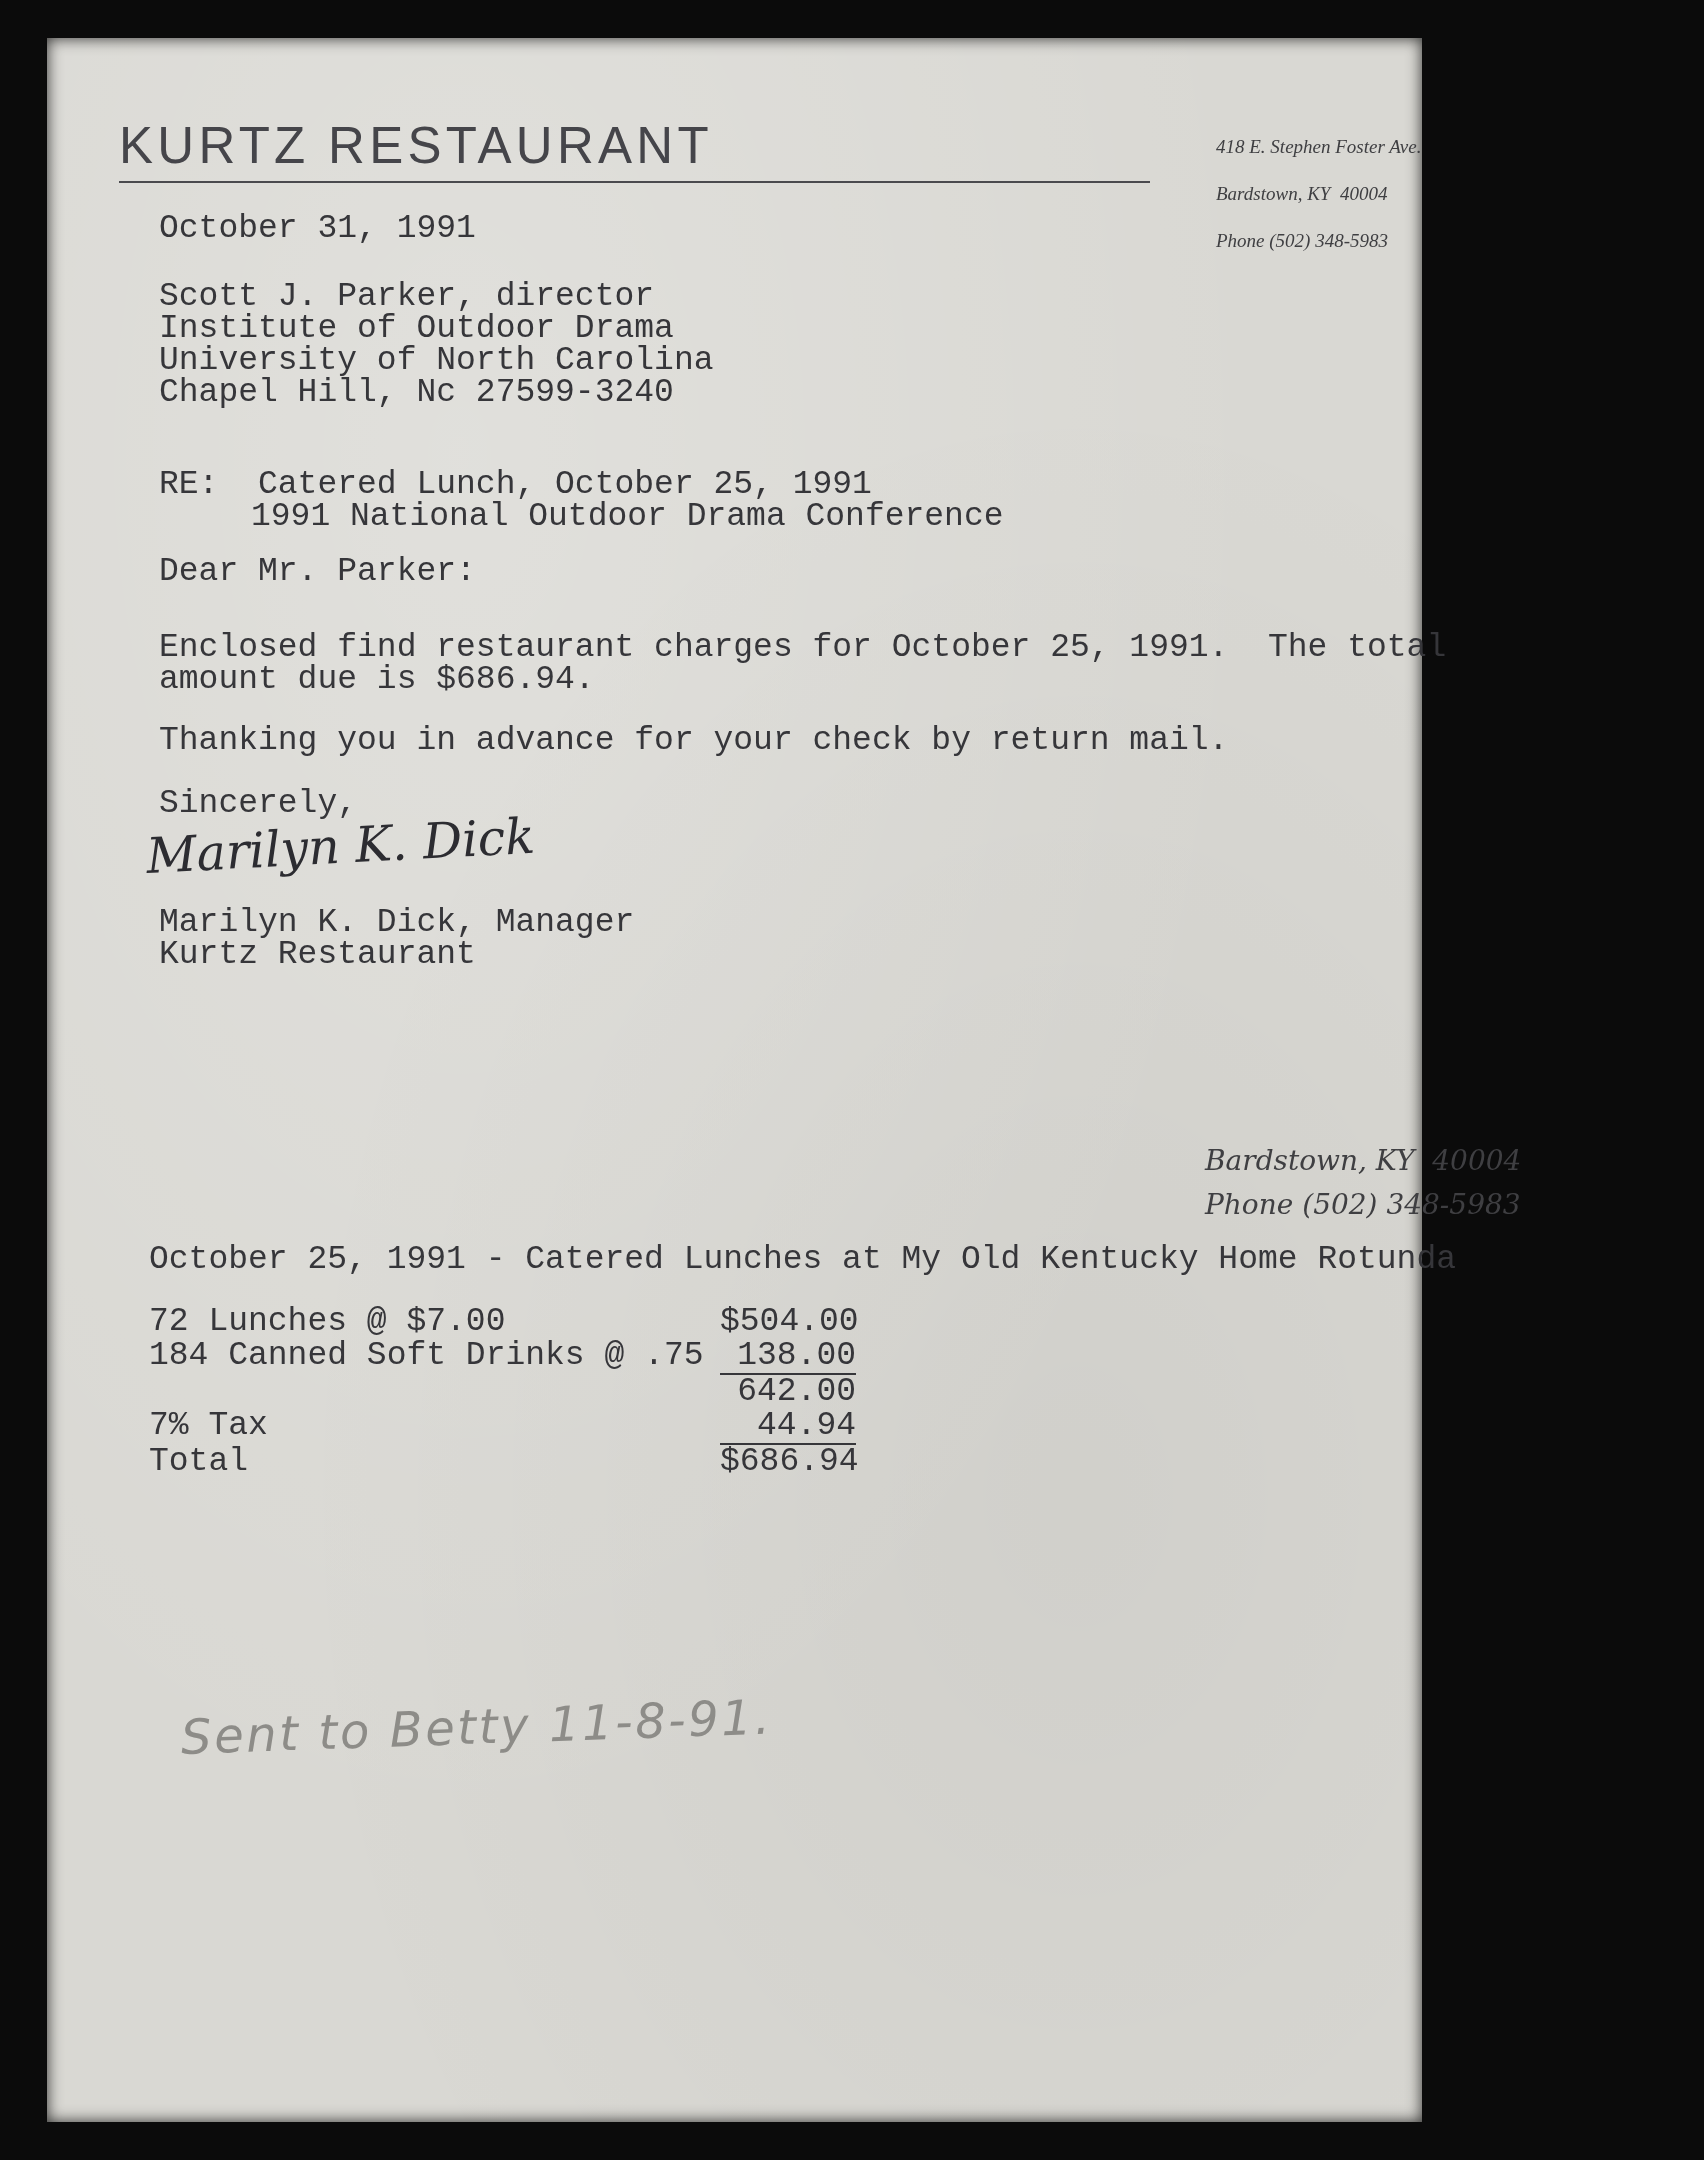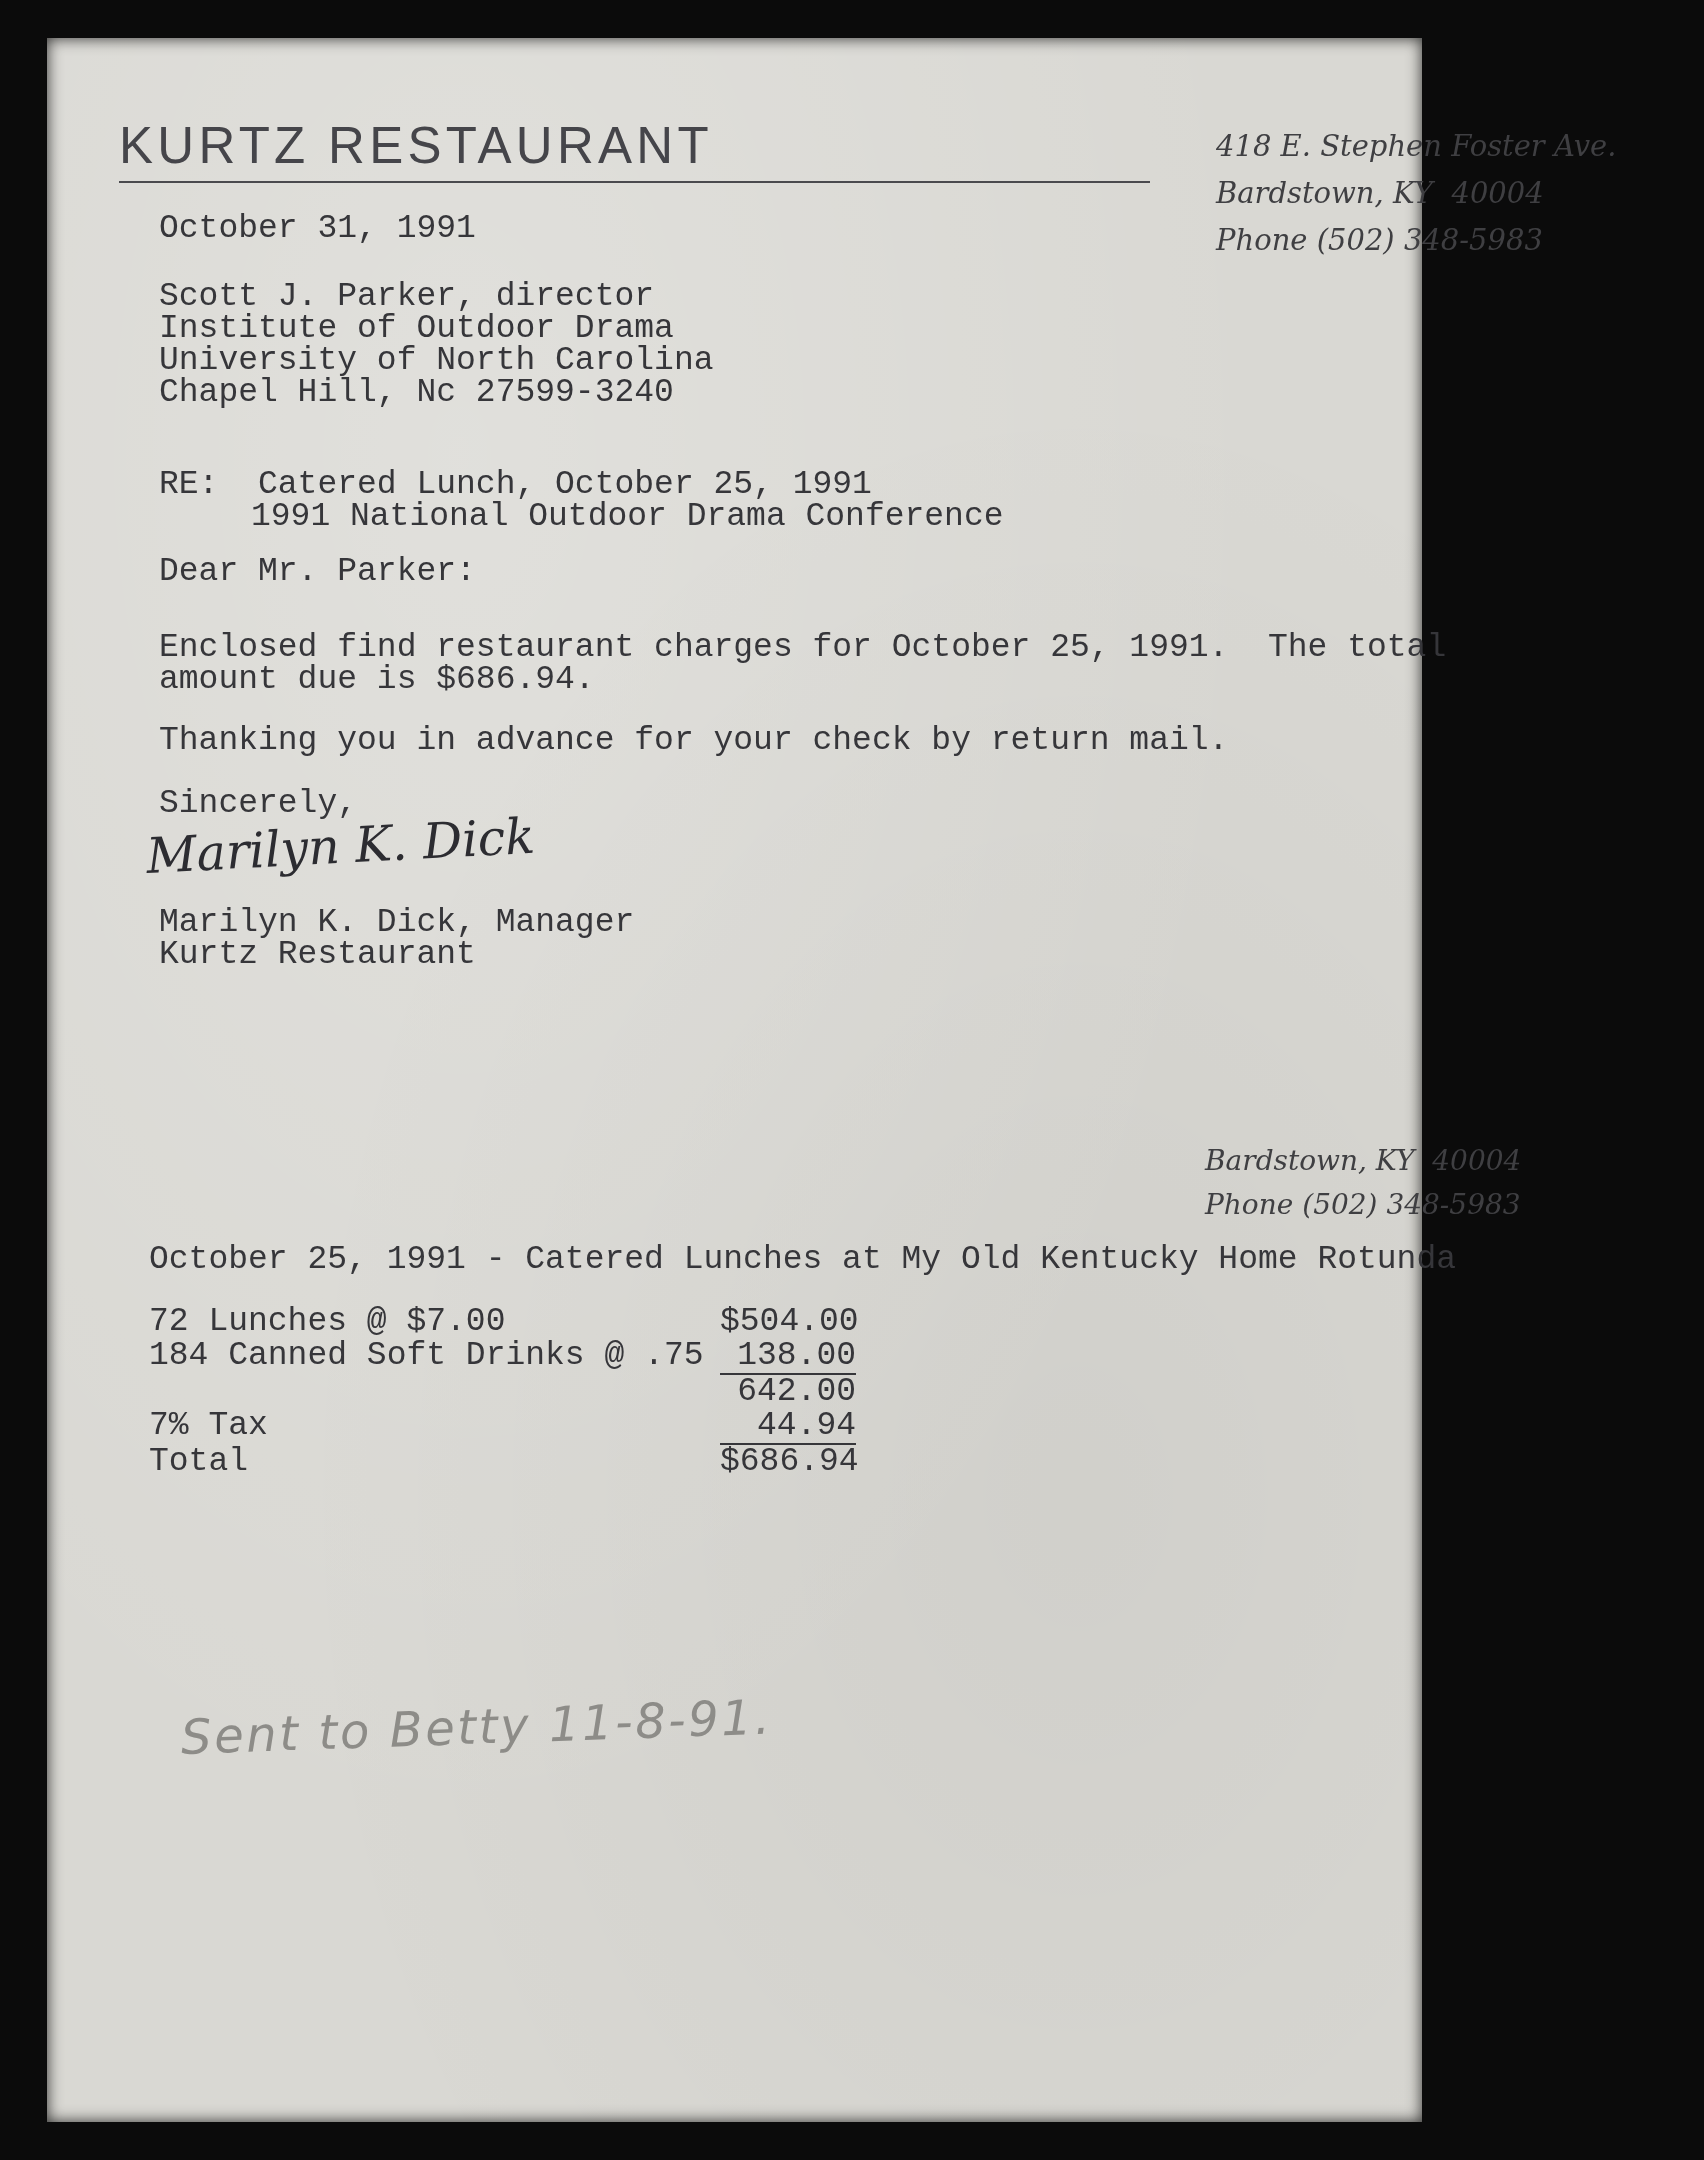--- a/index.html
+++ b/index.html
@@ -37,22 +37,23 @@
     border-top: 2.6px solid #4a4a4e;
     height: 0;
   }
   .script {
     font-family: "DejaVu Serif", serif;
     font-style: italic;
     color: #3f3f42;
     white-space: pre;
   }
   .lh-address {
-    font-size: 29px;
+    font-size: 19px;
     line-height: 47px;
+    font-family: Liberation Serif, serif;
   }
   
   .type {
     font-family: "Liberation Mono", "DejaVu Sans Mono", monospace;
     font-size: 33px;
     color: #36363a;
     white-space: pre;
     line-height: 32px;
   }
   .sig {

